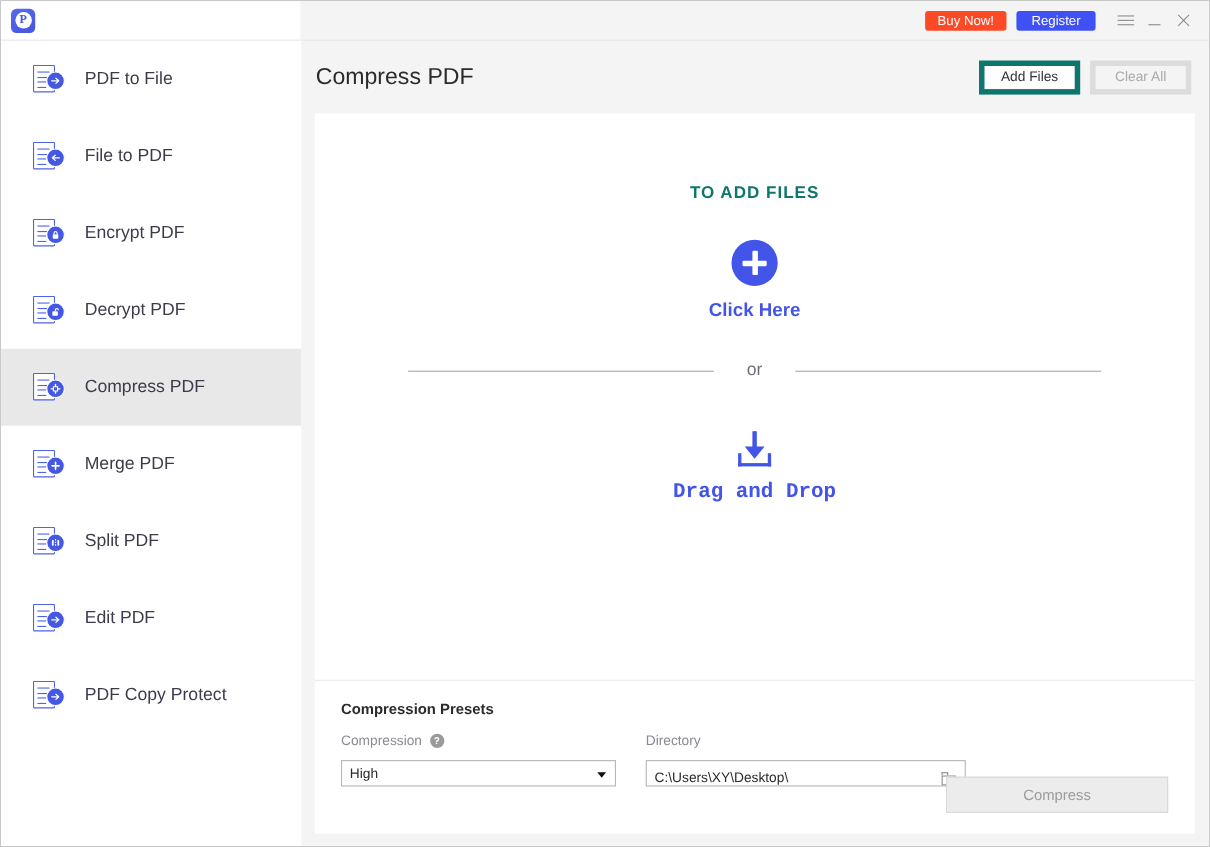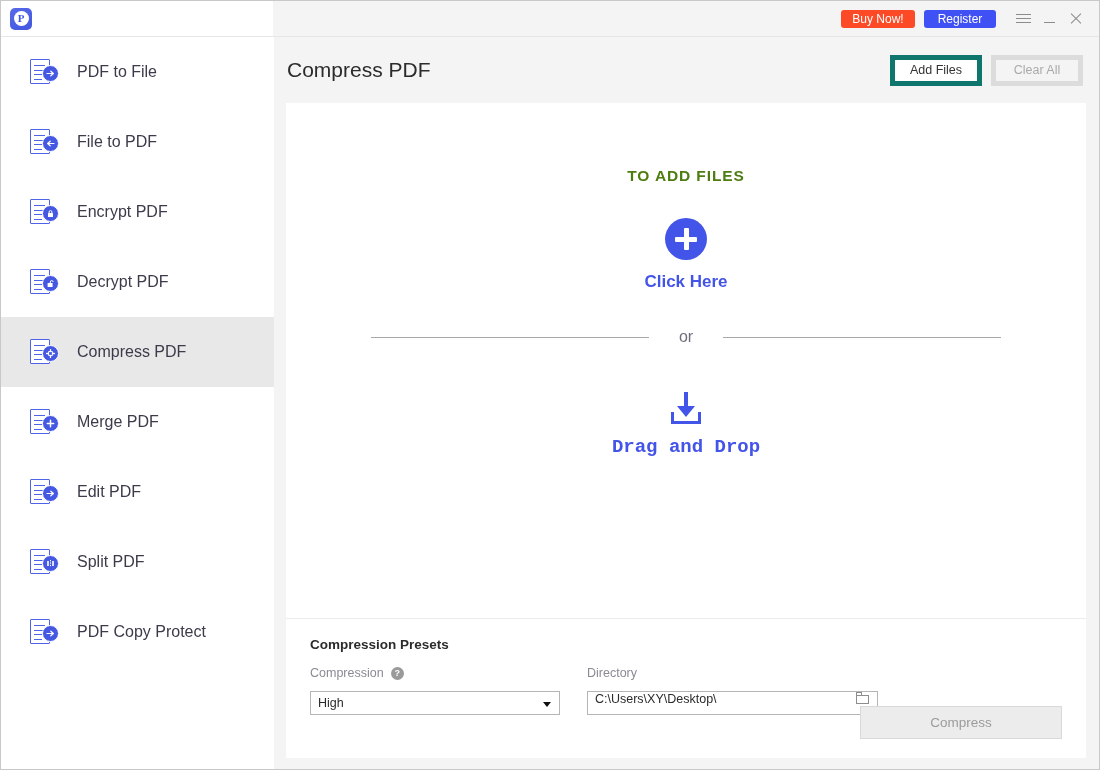--- a/index.html
+++ b/index.html
@@ -181,21 +181,21 @@
   #dropzone {
     height: 516px;
     display: flex; flex-direction: column;
     align-items: center;
     border-bottom: 1px solid #ececec;
   }
   #to-add-files {
     margin-top: 64px;
     font-size: 15.5px; font-weight: bold;
     letter-spacing: 0.9px;
-    color: #4d7c0f;
+    color: #0f766e;
   }
   #plus-circle {
     margin-top: 33px;
     width: 42px; height: 42px;
     border-radius: 50%;
     background: #4354e8;
     display: flex; align-items: center; justify-content: center;
     cursor: pointer;
   }
   .plus-shape { position: relative; width: 22px; height: 22px; }
@@ -292,21 +292,21 @@
     border-left: 4px solid transparent;
     border-right: 4px solid transparent;
     border-top: 5px solid #101010;
   }
   #dir-col { margin-left: 27px; }
   .dir-box {
     margin-top: 9px;
     width: 291px; height: 24px;
     border: 1px solid #b5b5b5;
     background: #ffffff;
-    display: flex; align-items: flex-start;
+    display: flex; align-items: flex-end;
     padding: 0 7px;
     font-size: 12.5px; color: #2b2b2b;
     position: relative;
   }
   .dir-box input {
     border: none; outline: none; flex: 1;
     font-size: 12.5px; color: #2b2b2b;
     font-family: "Liberation Sans", sans-serif;
     background: transparent;
   }
@@ -481,44 +481,44 @@
     <div class="side-item">
       <div class="doc-icon">
         <div class="doc-sheet">
             <i></i>
             <i></i>
             <i></i>
             <i></i>
           </div>
         <div class="doc-badge">
             <svg width="11" height="11" viewBox="0 0 11 11">
-              <path d="M2 5.5h6M5.8 3.2 8.4 5.5 5.8 7.8" stroke="#fff" stroke-width="1.2" fill="none" stroke-linecap="round" stroke-linejoin="round"></path>
-            </svg>
-          </div>
-      </div>
-      <div class="label">Edit PDF</div>
-    </div>
-
-    <div class="side-item">
-      <div class="doc-icon">
-        <div class="doc-sheet">
-            <i></i>
-            <i></i>
-            <i></i>
-            <i></i>
-          </div>
-        <div class="doc-badge">
-            <svg width="11" height="11" viewBox="0 0 11 11">
               <path d="M5.5 2v7" stroke="#fff" stroke-width="1" stroke-dasharray="1.3 1.1"></path>
               <rect x="2.2" y="3" width="1.6" height="5" fill="#fff"></rect>
               <rect x="7.2" y="3" width="1.6" height="5" fill="#fff"></rect>
             </svg>
           </div>
       </div>
       <div class="label">Split PDF</div>
+    </div>
+
+    <div class="side-item">
+      <div class="doc-icon">
+        <div class="doc-sheet">
+            <i></i>
+            <i></i>
+            <i></i>
+            <i></i>
+          </div>
+        <div class="doc-badge">
+            <svg width="11" height="11" viewBox="0 0 11 11">
+              <path d="M2 5.5h6M5.8 3.2 8.4 5.5 5.8 7.8" stroke="#fff" stroke-width="1.2" fill="none" stroke-linecap="round" stroke-linejoin="round"></path>
+            </svg>
+          </div>
+      </div>
+      <div class="label">Edit PDF</div>
     </div>
 
     <div class="side-item">
       <div class="doc-icon">
         <div class="doc-sheet">
             <i></i>
             <i></i>
             <i></i>
             <i></i>
           </div>

